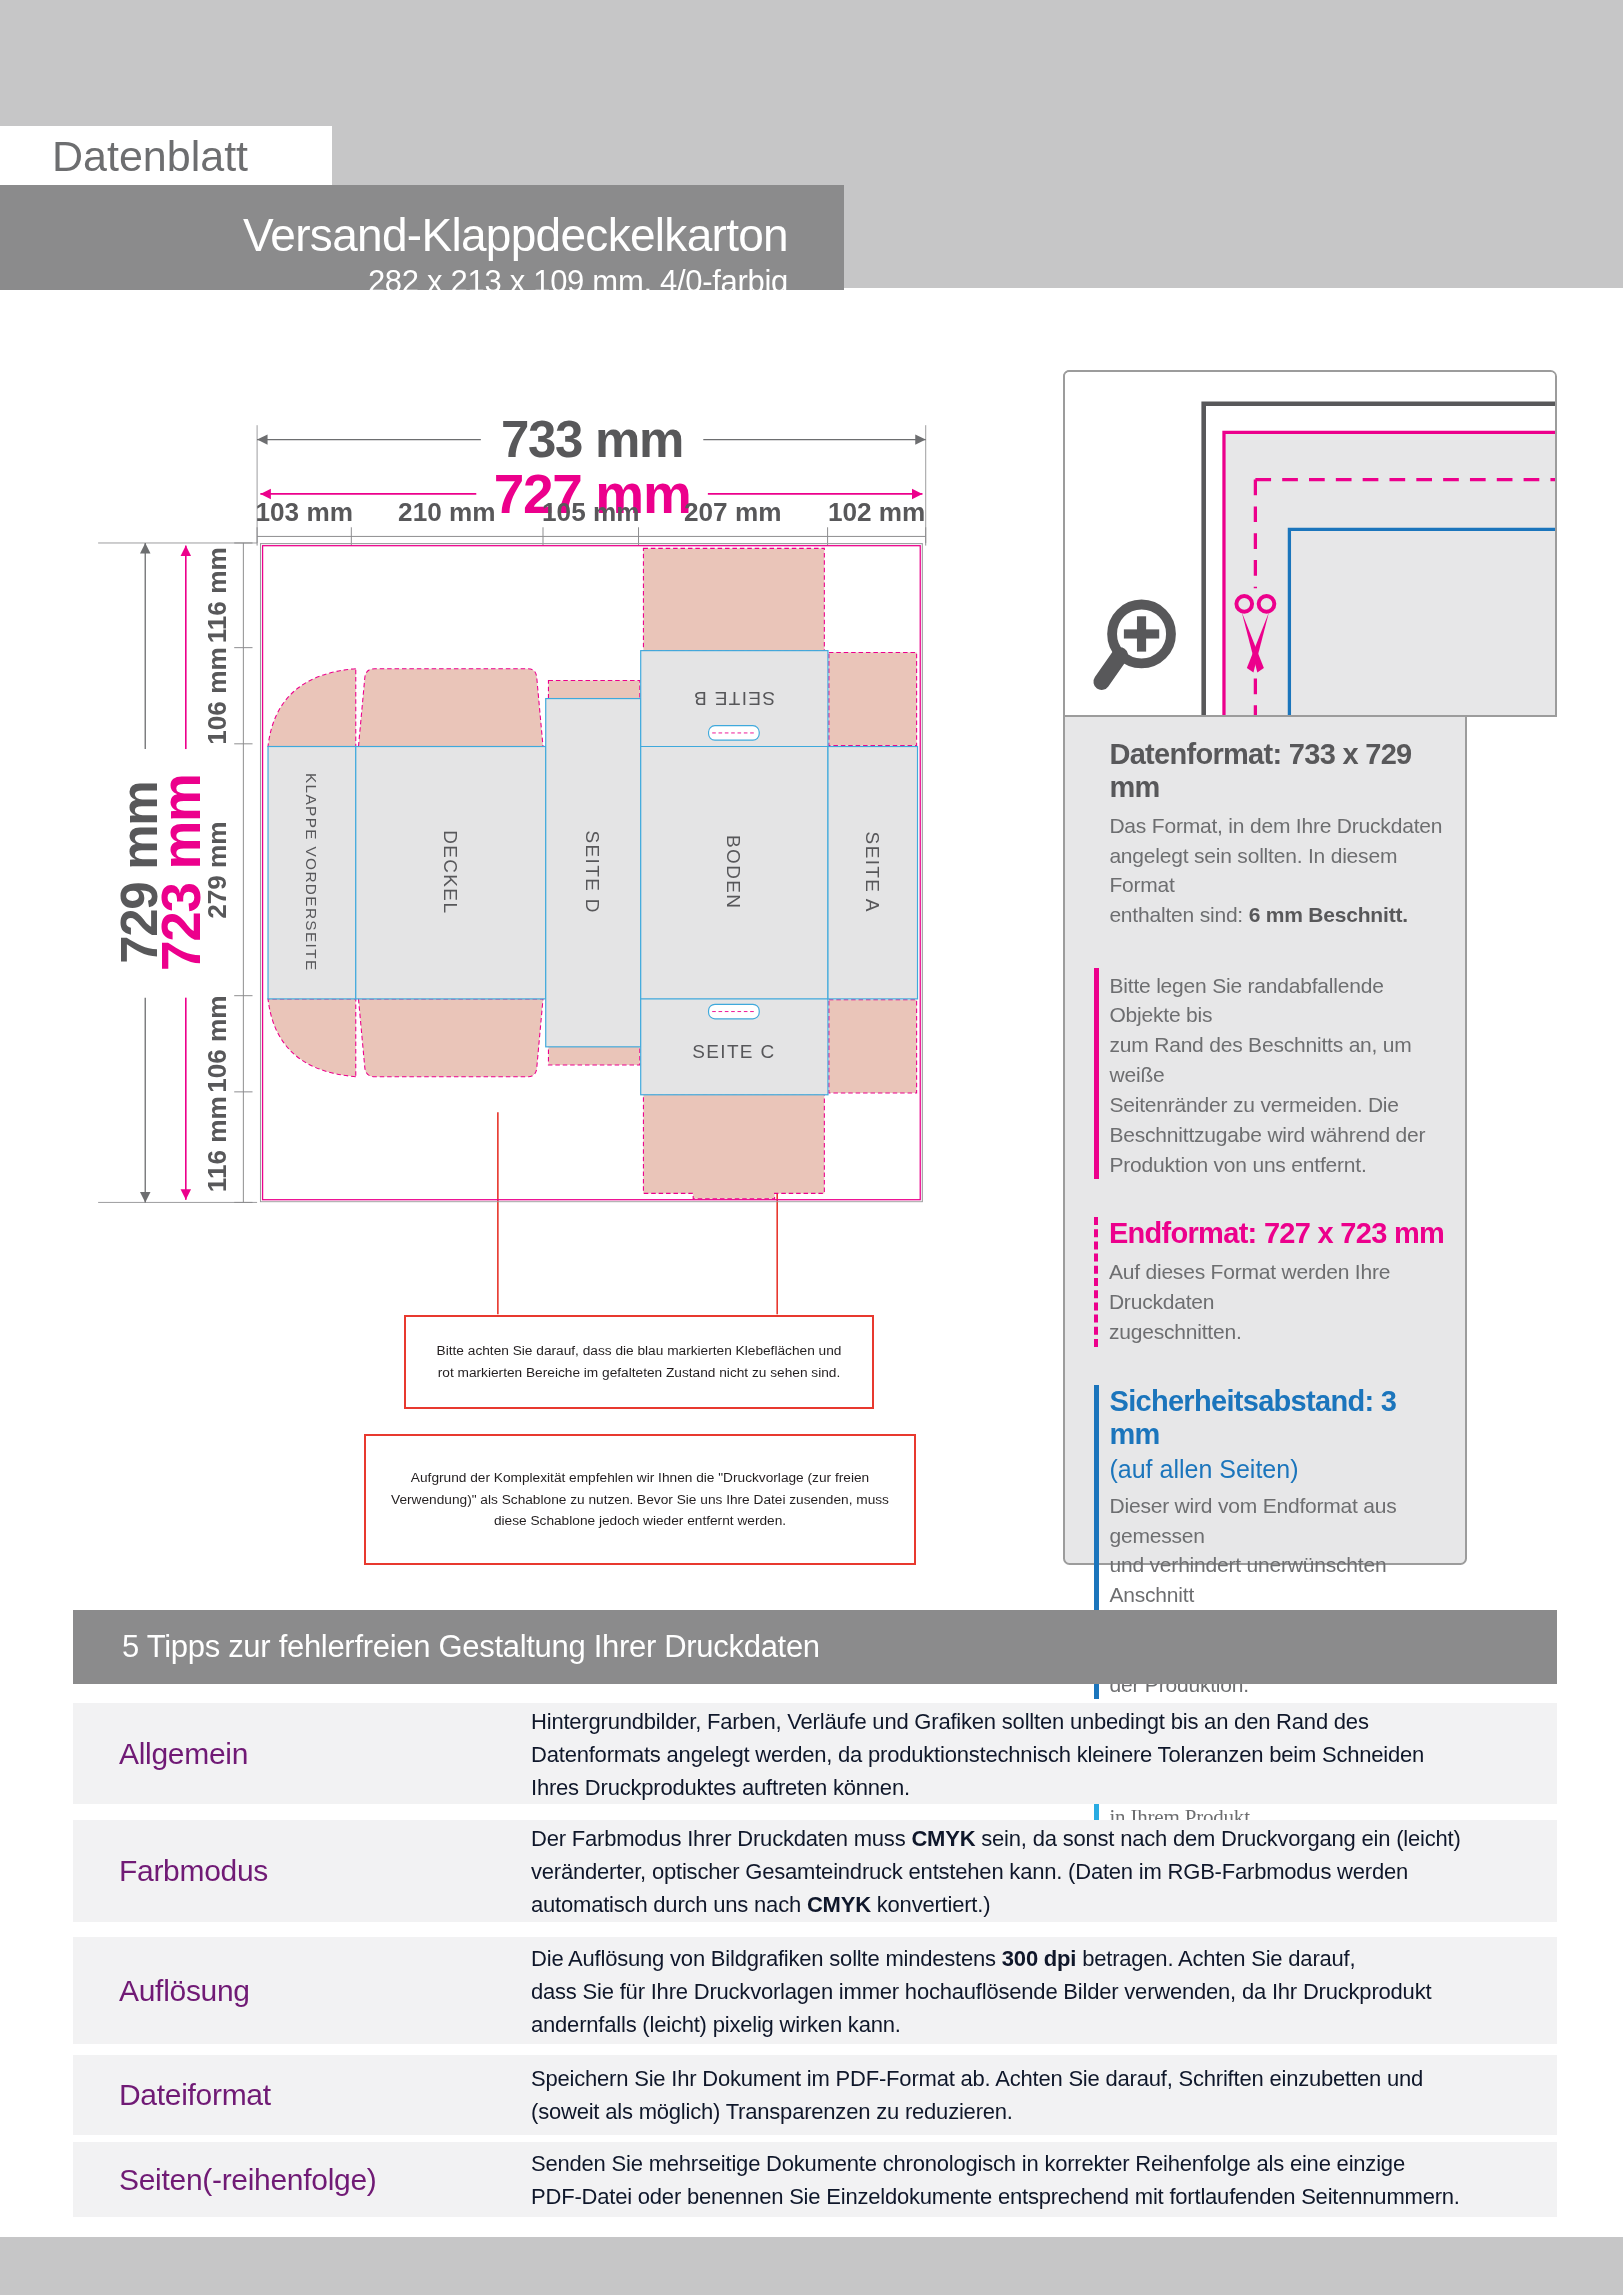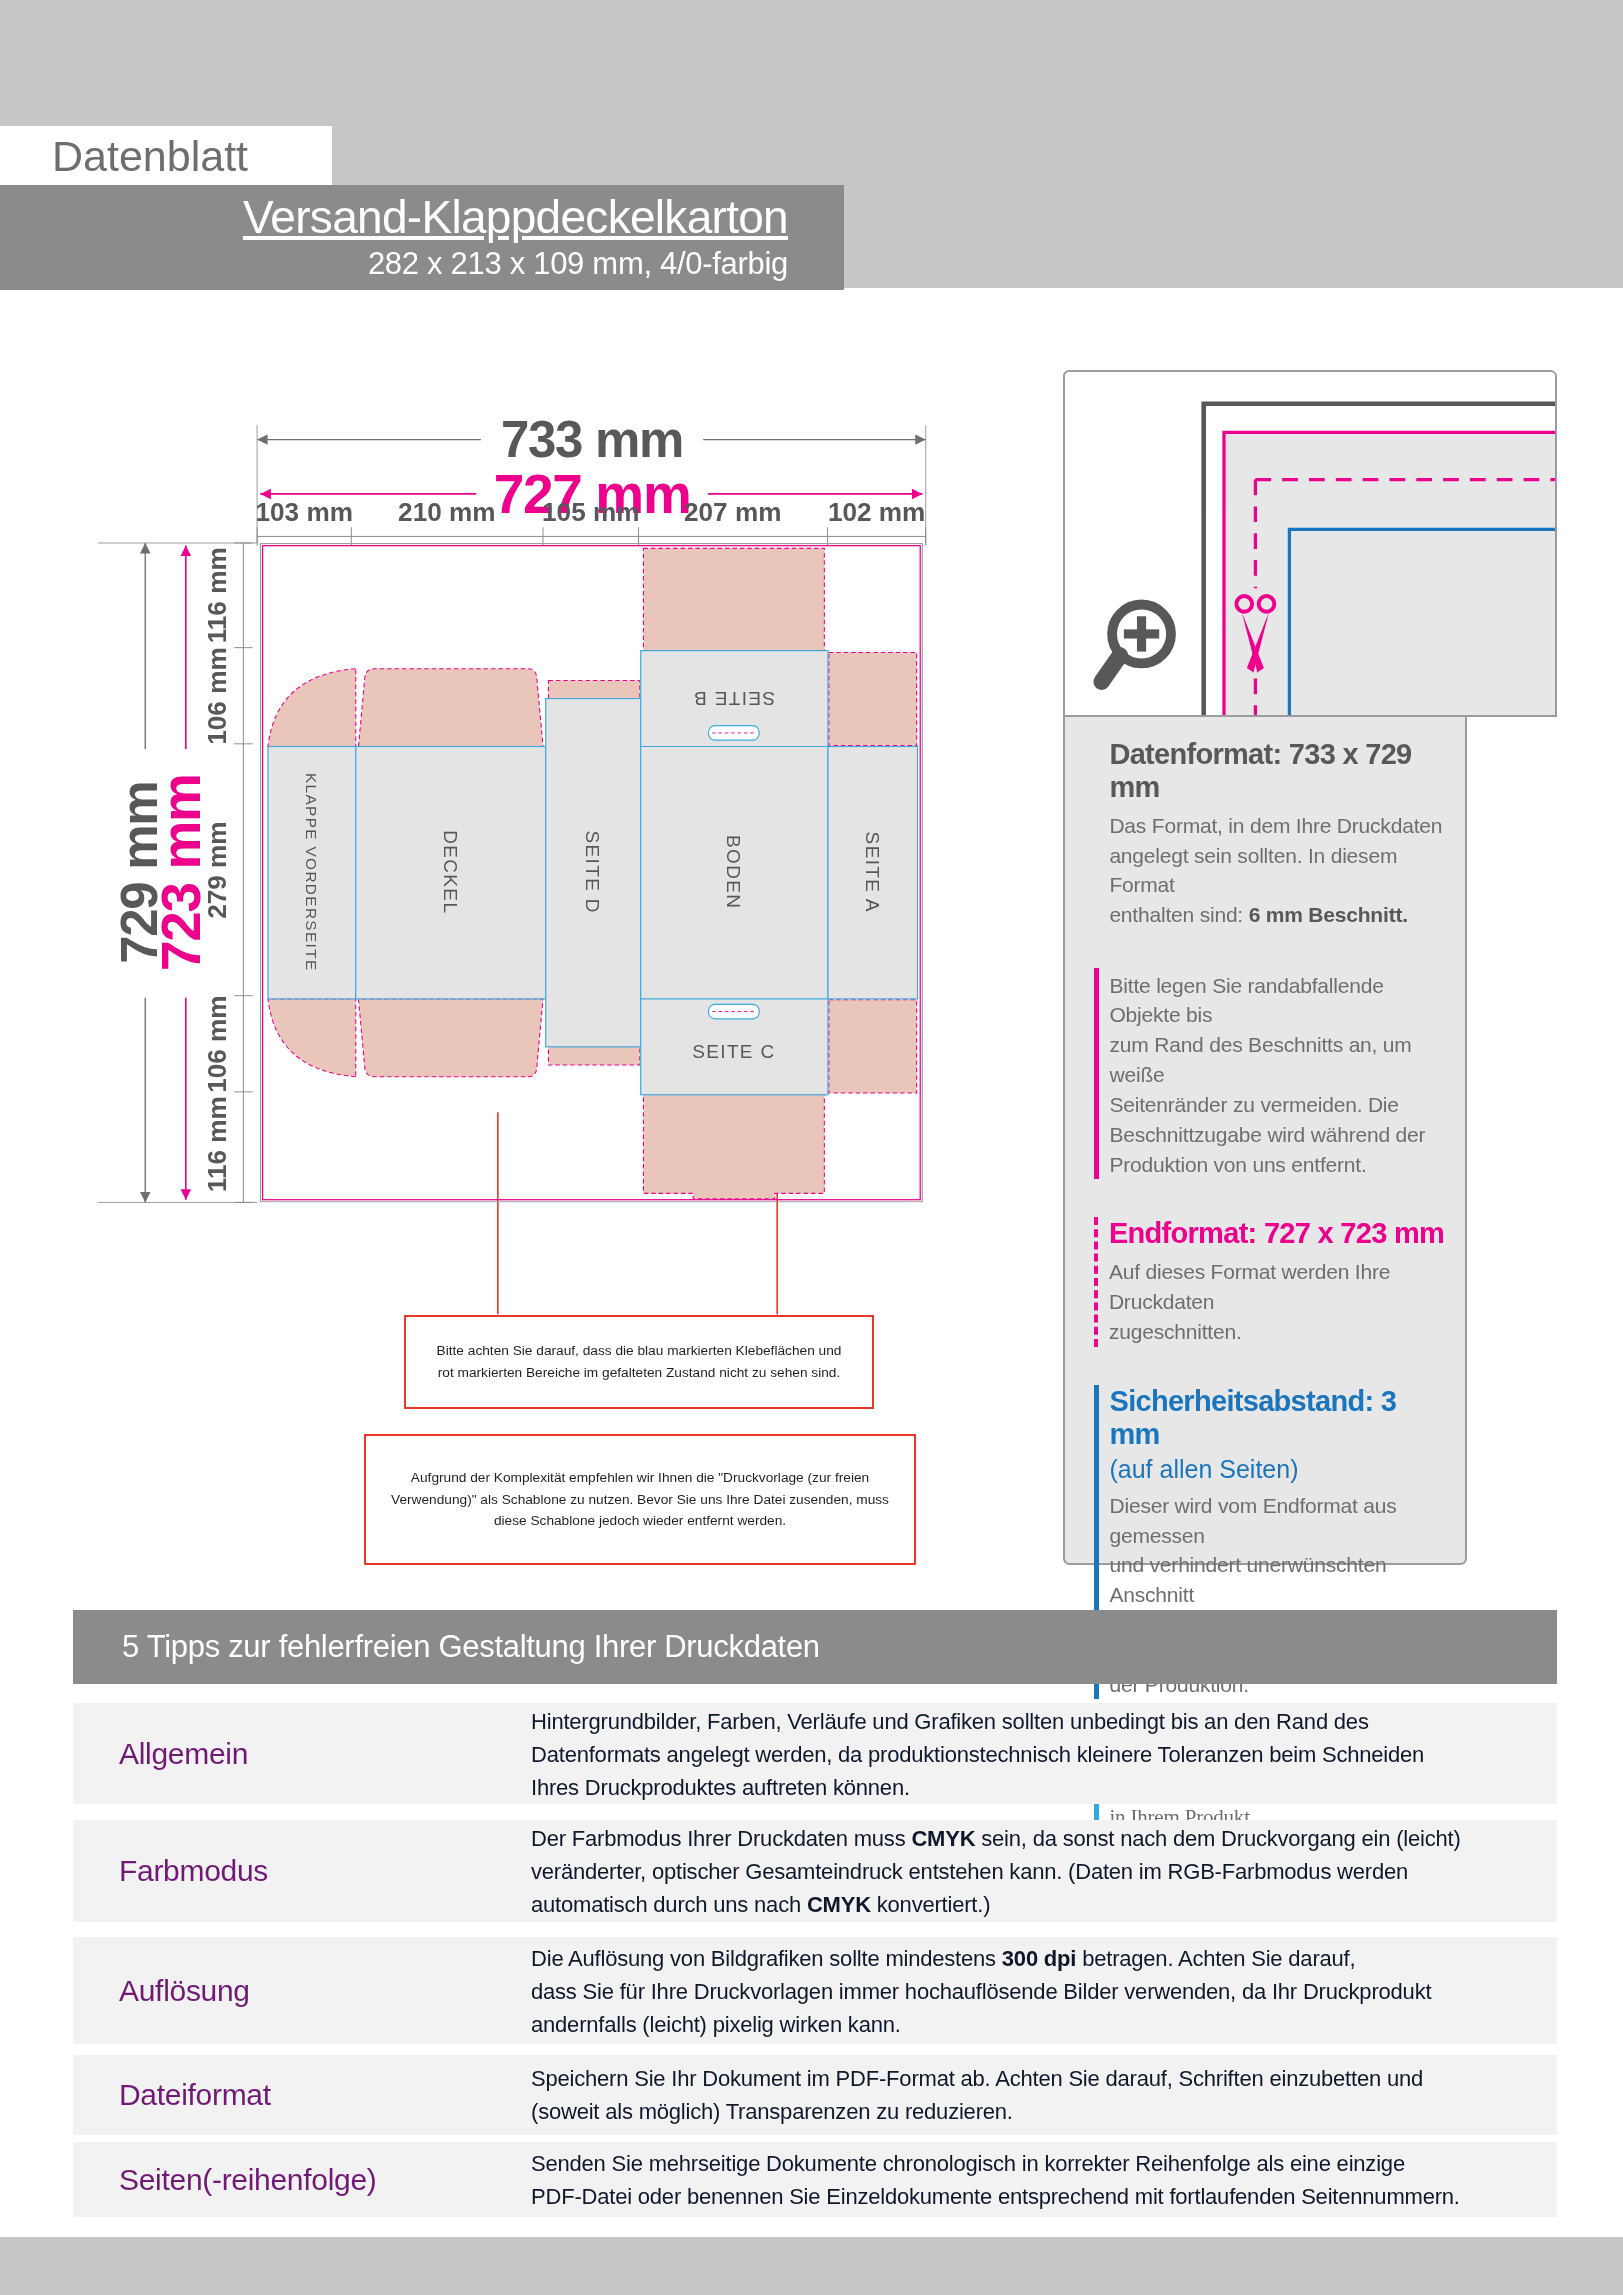--- a/index.html
+++ b/index.html
@@ -6,21 +6,21 @@
   #page{position:relative;width:1623px;height:2295px;background:#fff;overflow:hidden;
         font-family:"Liberation Sans",sans-serif;color:#58585a;}
   .abs{position:absolute;}
 
   
   .top-band{left:0;top:0;width:1623px;height:288px;background:#c6c6c7;}
   .datenblatt-box{left:0;top:126px;width:332px;height:59px;background:#ffffff;}
   .datenblatt-box span{display:block;padding-left:52px;font-size:43px;line-height:60px;color:#6d6e70;}
   .title-band{left:0;top:185px;width:844px;height:105px;background:#8b8b8c;color:#fff;
               text-align:right;padding-right:56px;box-sizing:border-box;}
-  .title-band .t1{font-size:46px;line-height:56px;margin-top:4px;letter-spacing:-0.7px;text-decoration:underline;}
+  .title-band .t1{font-size:46px;line-height:56px;margin-top:22px;letter-spacing:-0.7px;}
   .title-band .t2{font-size:31px;line-height:38px;letter-spacing:-0.3px;}
   .footer-band{left:0;top:2237px;width:1623px;height:58px;background:#c6c6c7;}
 
   
   .note{border:2px solid #e8392f;background:#fff;display:flex;align-items:center;justify-content:center;
         text-align:center;color:#231f20;font-size:13.7px;line-height:1.6;white-space:pre-line;box-sizing:border-box;}
   .note1{left:404px;top:1315px;width:470px;height:94px;padding:3.9px 6.5px;}
   .note2{left:364px;top:1434px;width:552px;height:131px;padding:3.9px 6.5px;}
 
   

